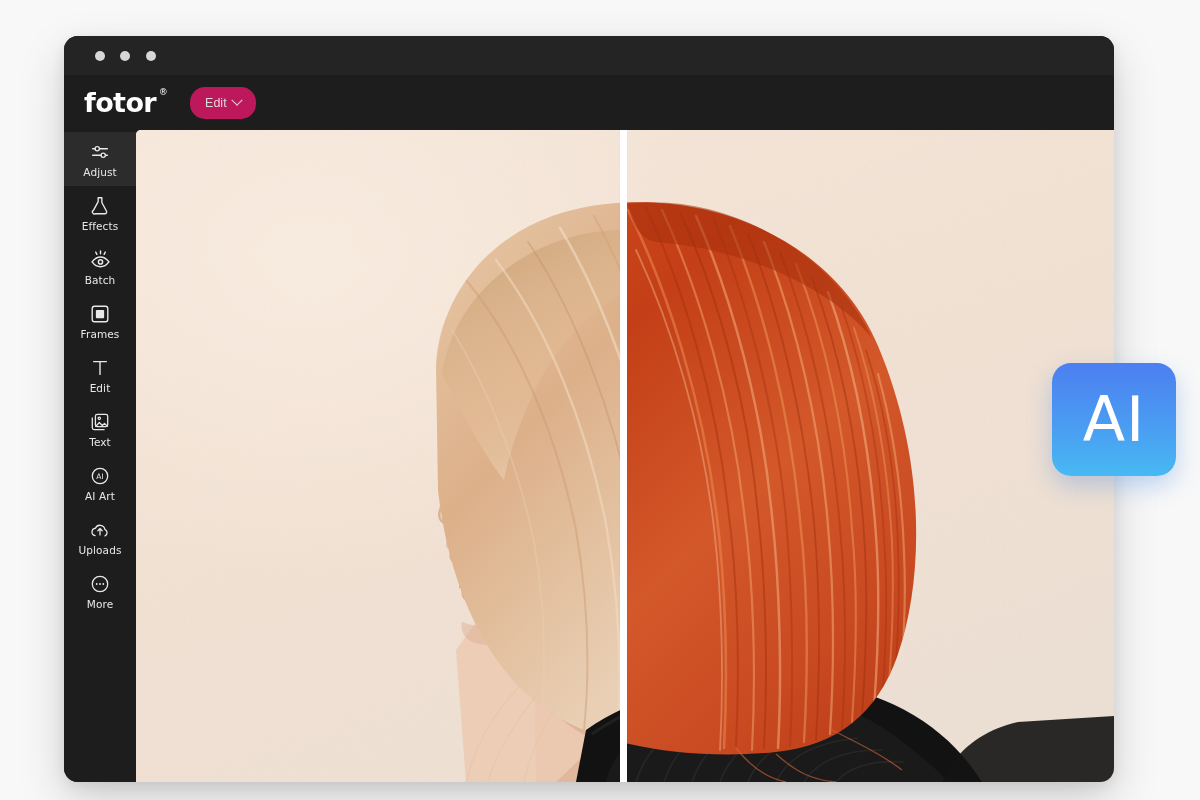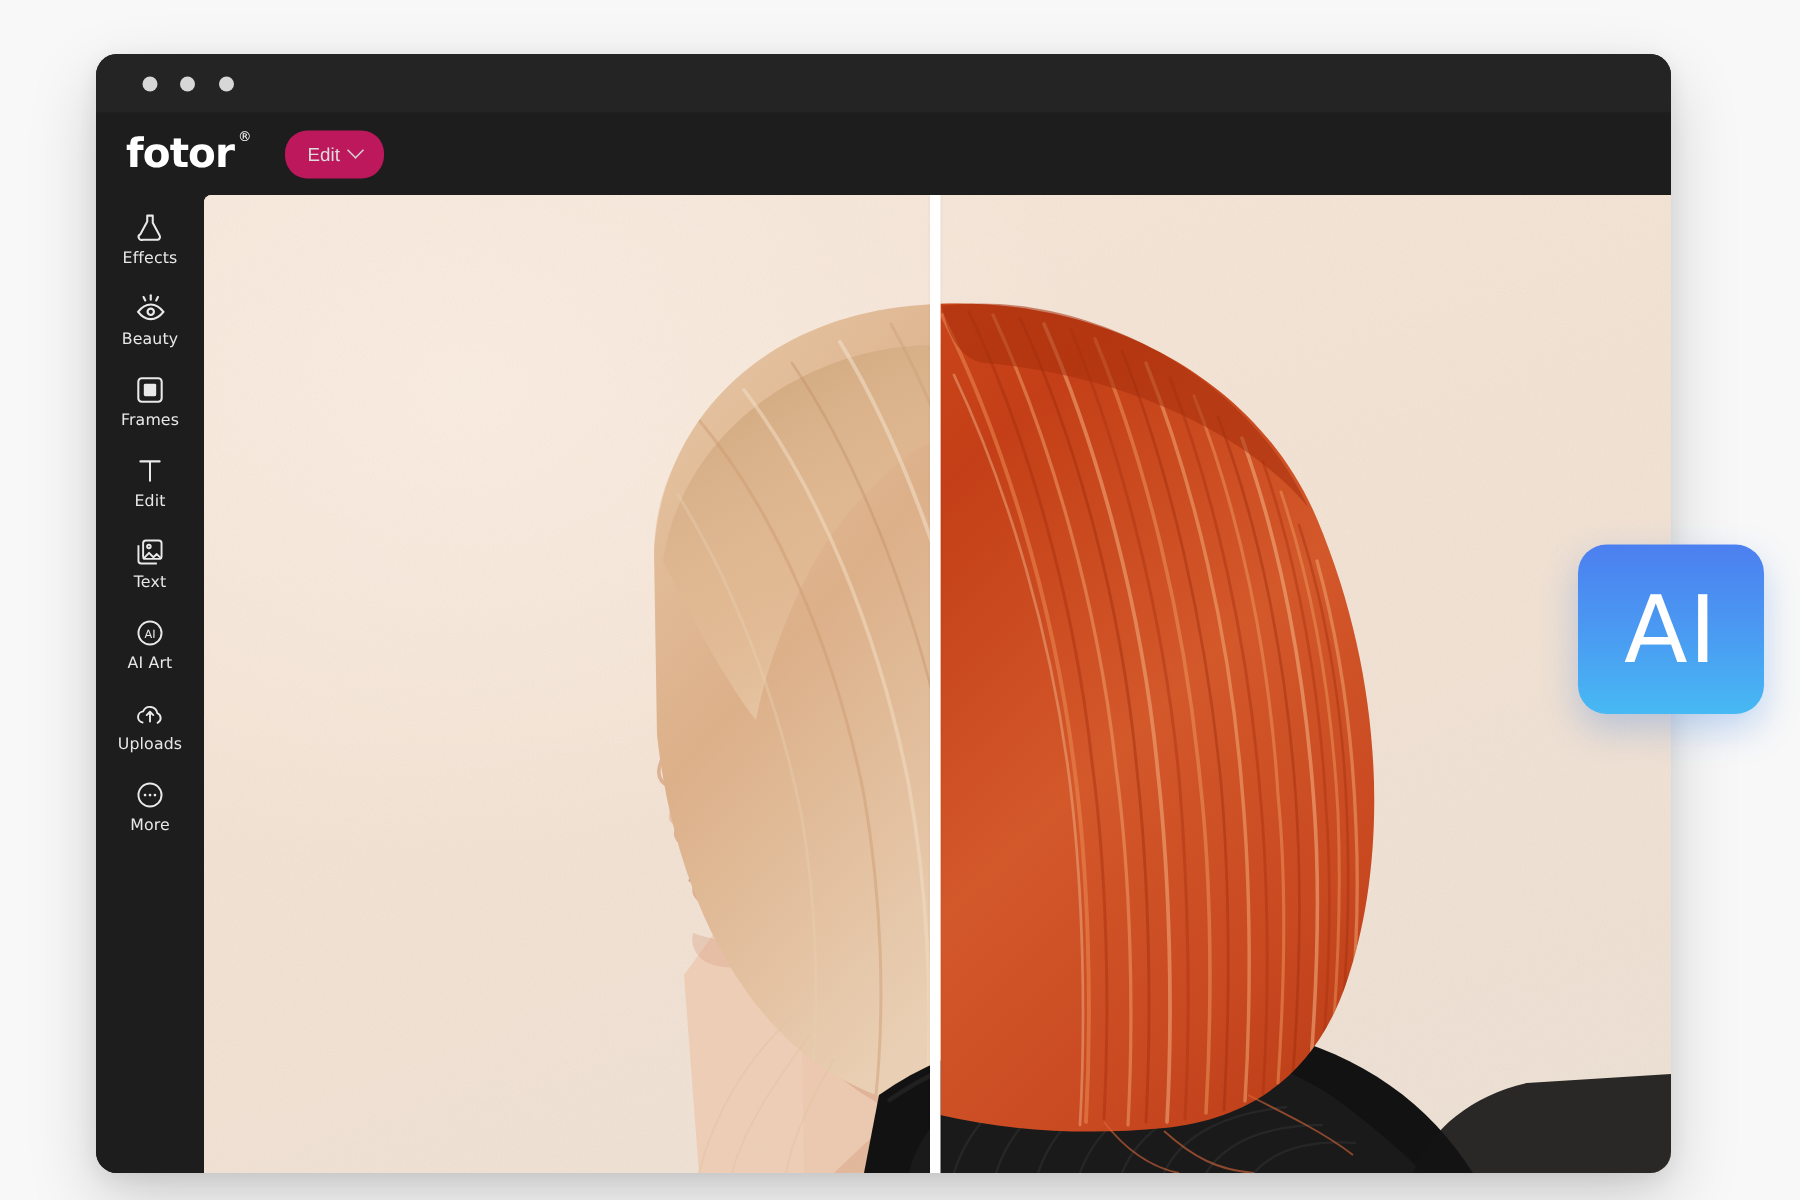--- a/index.html
+++ b/index.html
@@ -122,37 +122,46 @@
         <span id="logo-reg">®</span>
       </div>
       <button id="edit-btn">
         <span>Edit</span>
         <span class="chev"></span>
       </button>
     </div>
 
     <div id="sidebar">
 
+      <div class="nav active">
+        <svg width="22" height="22" viewBox="0 0 24 24" fill="none" stroke="#e9e9e9" stroke-width="1.5" stroke-linecap="round">
+          <line x1="4" y1="8.5" x2="20" y2="8.5"></line>
+            <line x1="4" y1="15.5" x2="20" y2="15.5"></line>
+          <circle cx="9" cy="8.5" r="2.3" fill="#1d1d1d"></circle>
+            <circle cx="15.5" cy="15.5" r="2.3" fill="#1d1d1d"></circle>
+        </svg>
+        <span class="nav-label">Adjust</span>
+      </div>
 
       <div class="nav">
         <svg width="22" height="22" viewBox="0 0 24 24" fill="none" stroke="#e9e9e9" stroke-width="1.5" stroke-linejoin="round">
           <path d="M10 3h4v5.2l5 9.3a2 2 0 0 1-1.8 3H6.8A2 2 0 0 1 5 16.5l5-9.3V3z"></path>
         </svg>
         <span class="nav-label">Effects</span>
       </div>
 
       <div class="nav">
         <svg width="23" height="23" viewBox="0 0 24 24" fill="none" stroke="#e9e9e9" stroke-width="1.5" stroke-linecap="round">
           <path d="M3.2 14.5c2.6-3.4 5.7-5.1 8.8-5.1s6.2 1.7 8.8 5.1c-2.6 3.4-5.7 5.1-8.8 5.1s-6.2-1.7-8.8-5.1z"></path>
           <circle cx="12" cy="14.5" r="2.2"></circle>
           <line x1="12" y1="3" x2="12" y2="6"></line>
             <line x1="7" y1="4.2" x2="8.2" y2="6.6"></line>
             <line x1="17" y1="4.2" x2="15.8" y2="6.6"></line>
         </svg>
-        <span class="nav-label">Beauty</span>
+        <span class="nav-label">Batch</span>
       </div>
 
       <div class="nav">
         <svg width="22" height="22" viewBox="0 0 24 24" fill="none" stroke="#e9e9e9" stroke-width="1.5">
           <rect x="3.5" y="3.5" width="17" height="17" rx="2.5"></rect>
           <rect x="7.5" y="7.5" width="9" height="9" rx="1" fill="#e9e9e9" stroke="none"></rect>
         </svg>
         <span class="nav-label">Frames</span>
       </div>
 

